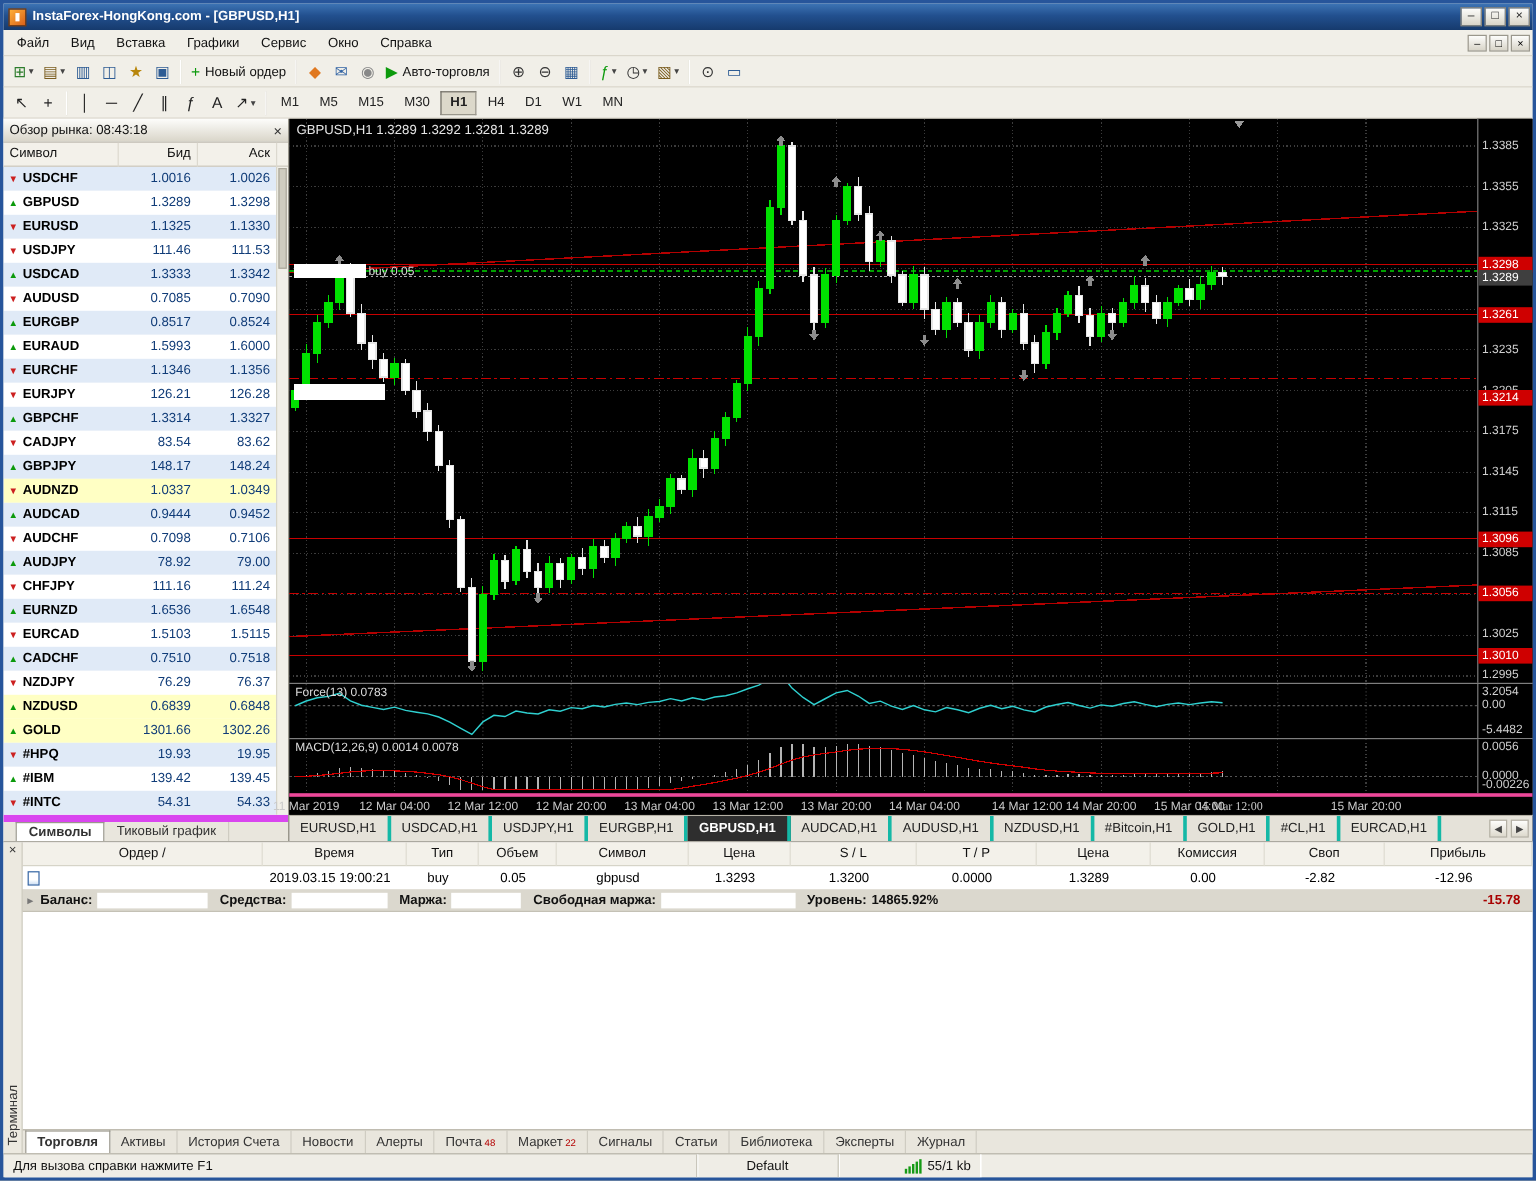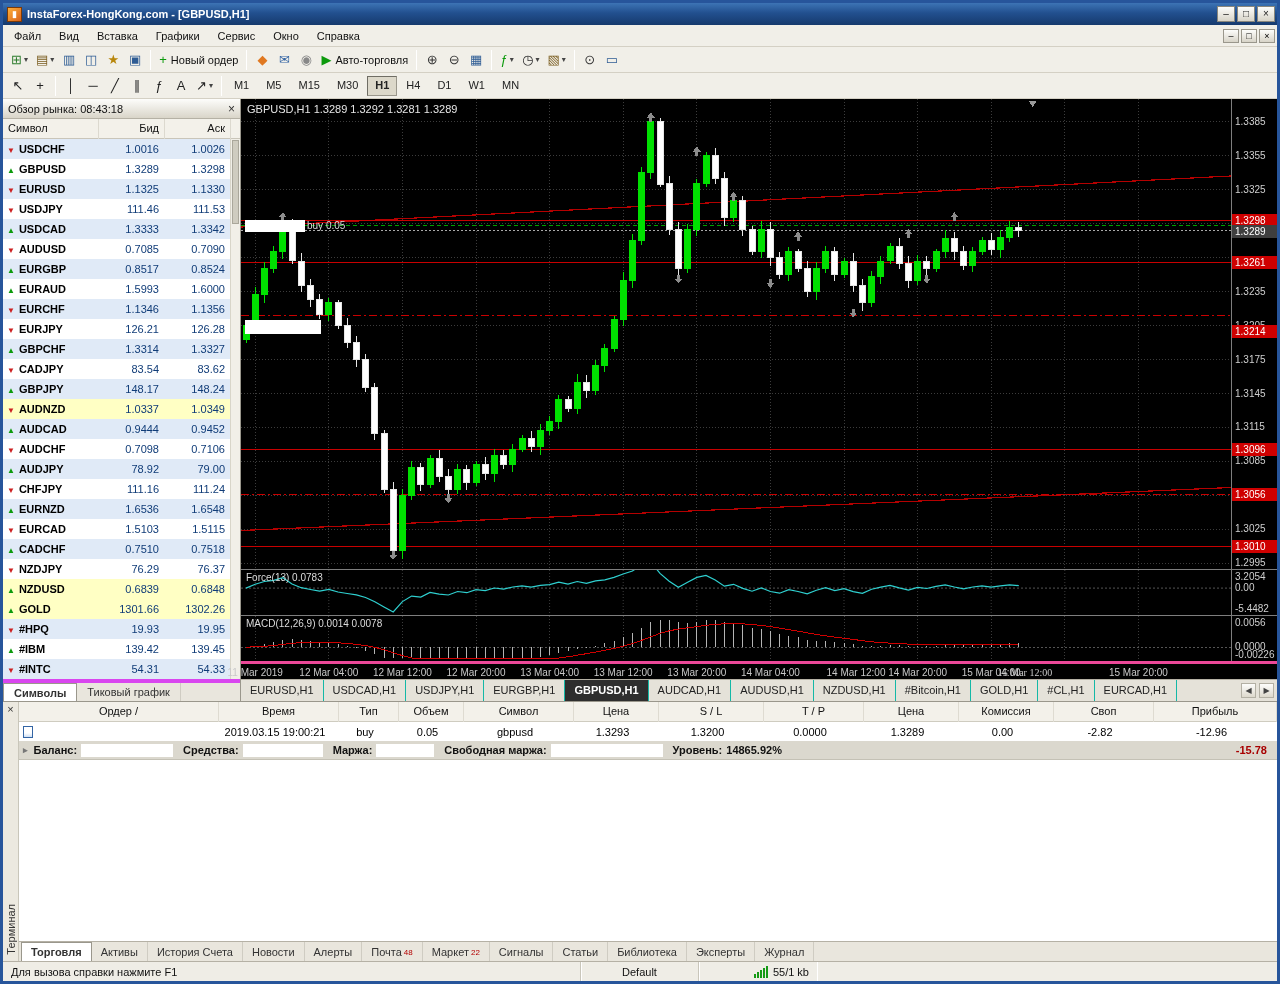--- a/index.html
+++ b/index.html
@@ -47,41 +47,41 @@
   .mw-row.bgb { background:#e0eaf7; }
   .mw-row.bgw { background:#ffffff; }
   .mw-row.bgy { background:#ffffc4; }
   .mw-cell.sym { padding-left:4px; color:#000; font-weight:bold; white-space:nowrap; }
   .mw-cell.num { text-align:right; padding-right:6px; color:#103c78; }
   .mw-icon { font-size:8px; margin-right:4px; }
   .mw-icon.up { color:#0c9a0c; }
   .mw-icon.down { color:#cc2020; }
   .mw-scrollbar { position:absolute; right:0; top:0; bottom:0; width:10px; background:#f1efe8; border-left:1px solid #d8d5c9; }
   .mw-thumb { margin:1px; height:84px; background:#cfccc0; border:1px solid #aaa79b; }
-  .mw-tabs { height:22px; flex:none; background:#e9e6dd; border-top:4px solid #d946ef; display:flex; align-items:stretch; padding-left:0; }
+  .mw-tabs { height:22px; flex:none; background:#e9e6dd; border-top:6px solid #d946ef; display:flex; align-items:stretch; padding-left:10px; }
   .mw-tab { padding:3px 10px; color:#333; border-right:1px solid #cfccc2; display:flex; align-items:center; }
   .mw-tab.active { background:#fff; font-weight:bold; border:1px solid #9a978c; border-bottom:none; }
 
   
   .chart-area { flex:1; background:#000; display:flex; flex-direction:column; min-width:0; }
   .price-pane { position:relative; height:470px; flex:none; }
   .ind-pane { position:relative; height:46px; flex:none; border-top:1px solid #7e7e7e; }
   .price-pane svg, .ind-pane svg { position:absolute; left:0; top:0; }
   .ohlc-label { position:absolute; left:6px; top:4px; color:#e6e6e6; font-size:11px; }
   .ind-label { position:absolute; left:5px; top:2px; color:#dcdcdc; font-size:10px; }
   .scale { position:absolute; right:0; top:0; bottom:0; width:46px; background:#000; border-left:1px solid #7e7e7e; }
   .scale-label { position:absolute; left:3px; color:#cfcfcf; font-size:10px; height:12px; line-height:12px; }
   .tag { position:absolute; left:0; width:45px; height:13px; line-height:13px; padding-left:3px; color:#fff; font-size:10px; }
   .tag.red { background:#cf0000; }
   .tag.cur { background:#3f3f3f; }
   .time-axis { position:relative; height:18px; flex:none; background:#000; border-top:3px solid #ec4899; }
   .ta-label { position:absolute; top:3px; width:70px; text-align:center; color:#c9c9c9; font-size:10px; }
   .chart-tabs { height:22px; flex:none; background:#e5e2d9; border-top:1px solid #b5b1a5; display:flex; align-items:stretch; }
   .ctab-list { display:flex; flex:1; overflow:hidden; }
-  .ctab { padding:4px 9px; color:#222; border-right:1px solid #14b8a6; white-space:nowrap; }
+  .ctab { padding:4px 9px; color:#222; border-right:3px solid #14b8a6; white-space:nowrap; }
   .ctab.active { background:#2e2e2e; color:#fff; font-weight:bold; }
   .ctab-scroll { display:flex; align-items:center; padding:0 3px; gap:3px; }
   .ctab-btn { font-size:8px; color:#444; border:1px solid #b3b0a4; background:linear-gradient(#fdfdfb,#ddd9cd); width:15px; height:15px; line-height:13px; text-align:center; }
 
   
   .terminal { height:260px; flex:none; display:flex; background:#fff; border-top:1px solid #9a978c; }
   .term-strip { width:16px; flex:none; background:#ece9e0; border-right:1px solid #c9c6ba; display:flex; flex-direction:column; align-items:center; }
   .term-close { font-size:11px; color:#333; margin-top:1px; }
   .term-vlabel { writing-mode:vertical-rl; transform:rotate(180deg); font-size:11px; color:#333; margin-top:auto; margin-bottom:6px; }
   .term-main { flex:1; display:flex; flex-direction:column; min-width:0; }

